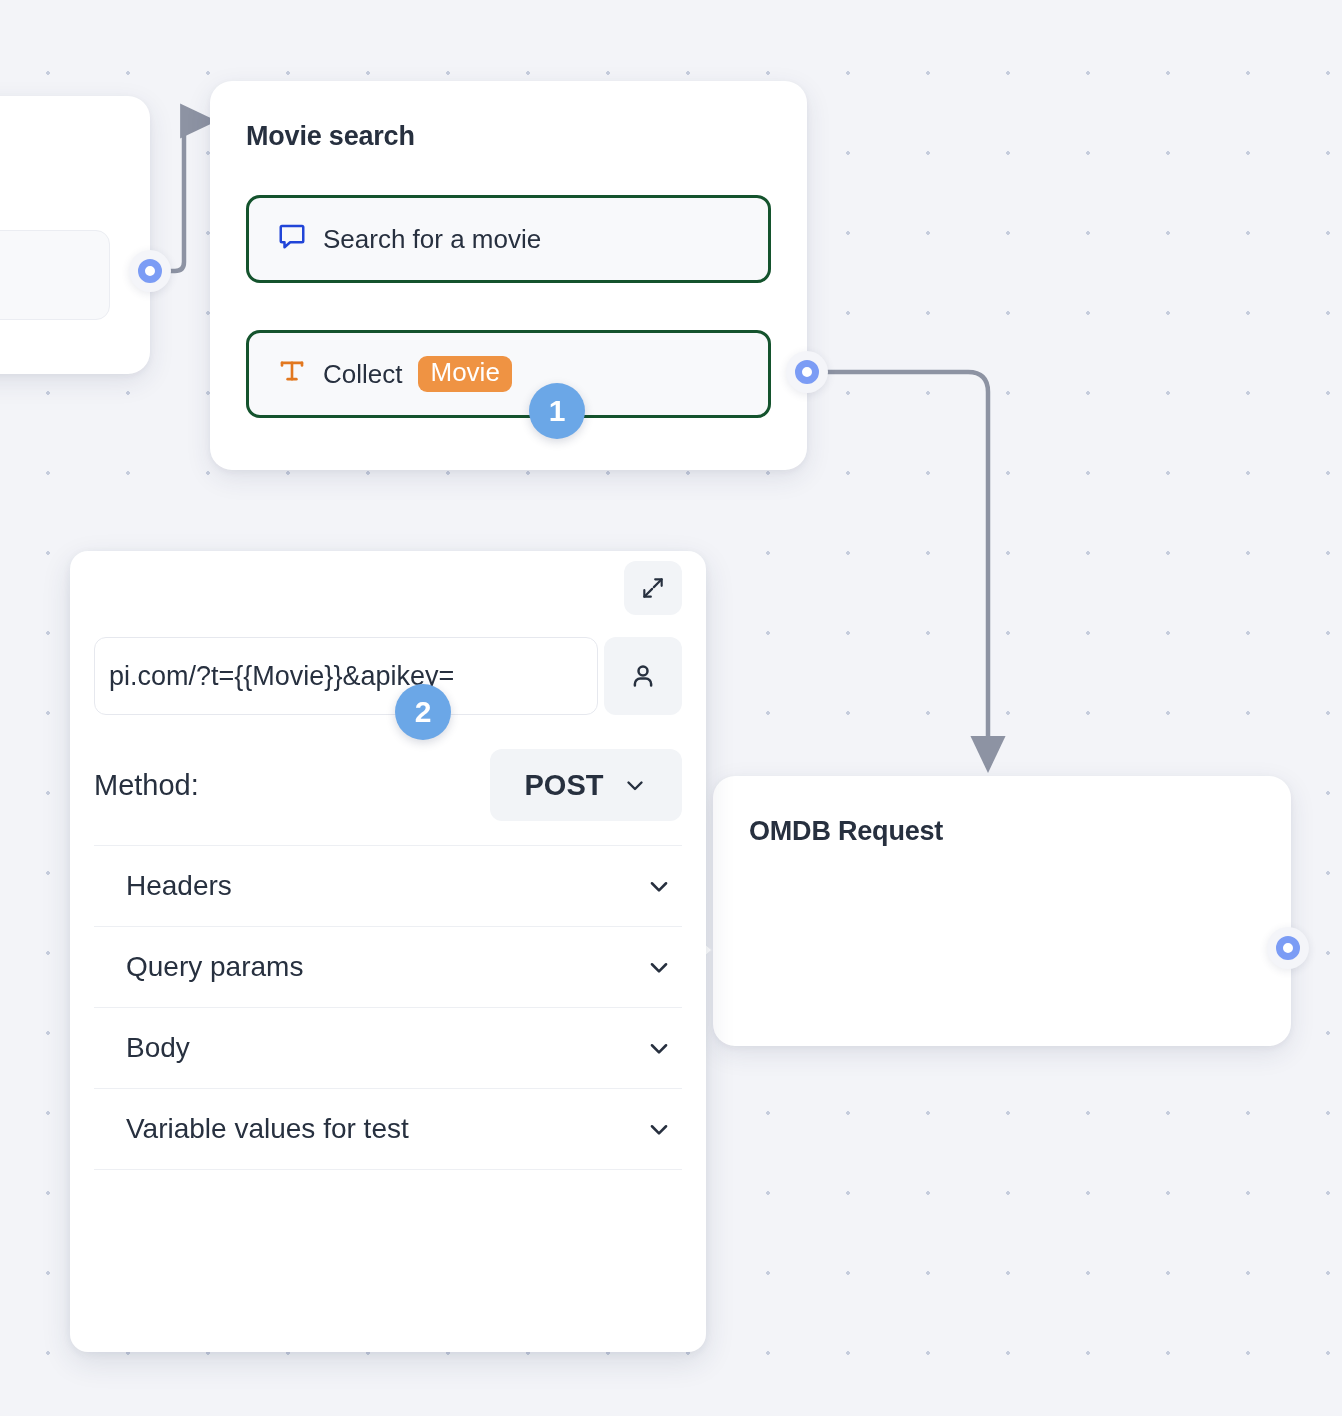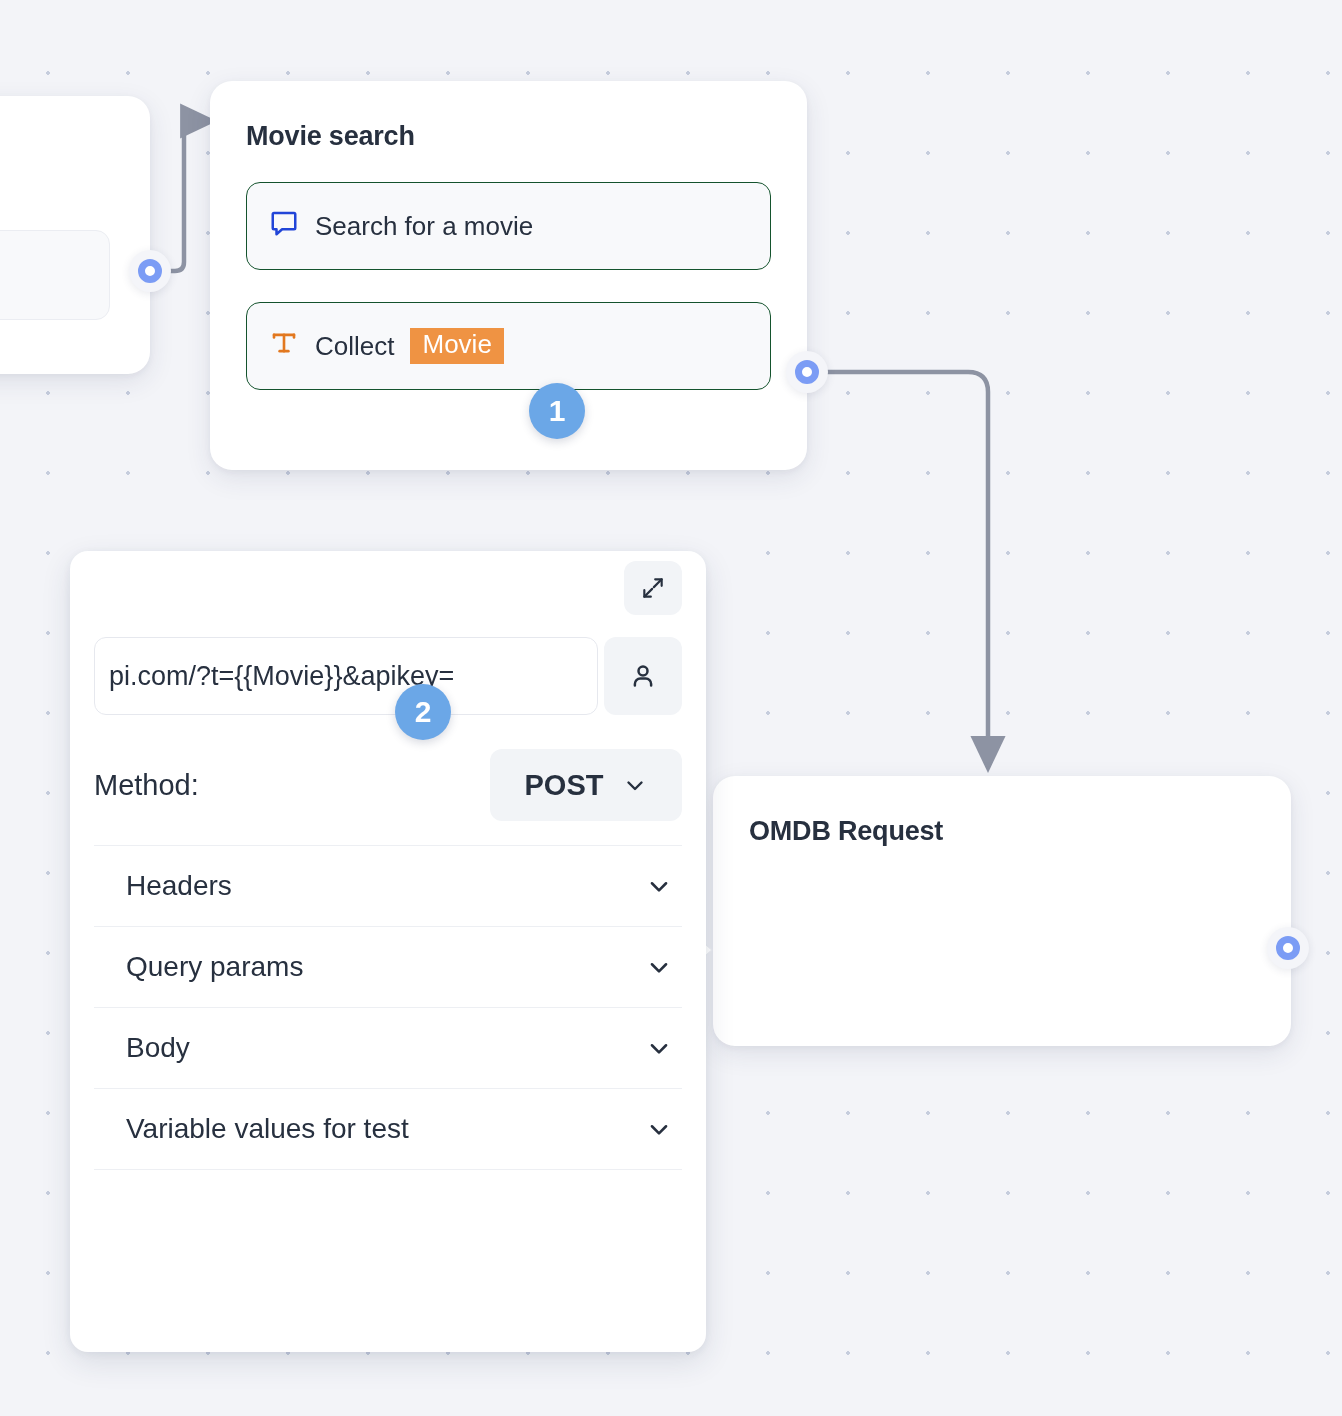--- a/index.html
+++ b/index.html
@@ -43,24 +43,24 @@
     font-weight: 700;
     color: #27303f;
     letter-spacing: -0.2px;
   }
 
   .node-row {
     display: flex;
     align-items: center;
     gap: 16px;
     background: #f8f9fb;
-    border: 1px solid #14532d;
+    border: 3px solid #14532d;
     border-radius: 14px;
     height: 88px;
-    padding: 0 22px;
+    padding: 0 28px;
     font-size: 26px;
     color: #27303f;
   }
 
   .node-row .row-label { white-space: nowrap; }
 
   
   #node-previous {
     left: -160px;
     top: 96px;
@@ -80,28 +80,28 @@
   }
 
   
   #node-movie-search {
     left: 210px;
     top: 81px;
     width: 597px;
     height: 389px;
     padding: 40px 36px;
   }
-  #node-movie-search .node-title { margin-bottom: 30px; }
-  #node-movie-search .node-row + .node-row { margin-top: 32px; }
+  #node-movie-search .node-title { margin-bottom: 43px; }
+  #node-movie-search .node-row + .node-row { margin-top: 47px; }
 
   .chip {
     display: inline-block;
     background: #ef9343;
     color: #ffffff;
-    border-radius: 0;
+    border-radius: 9px;
     padding: 2px 12px 5px 12px;
     font-size: 26px;
     line-height: 1.15;
   }
 
   
   #node-omdb {
     left: 713px;
     top: 776px;
     width: 578px;

